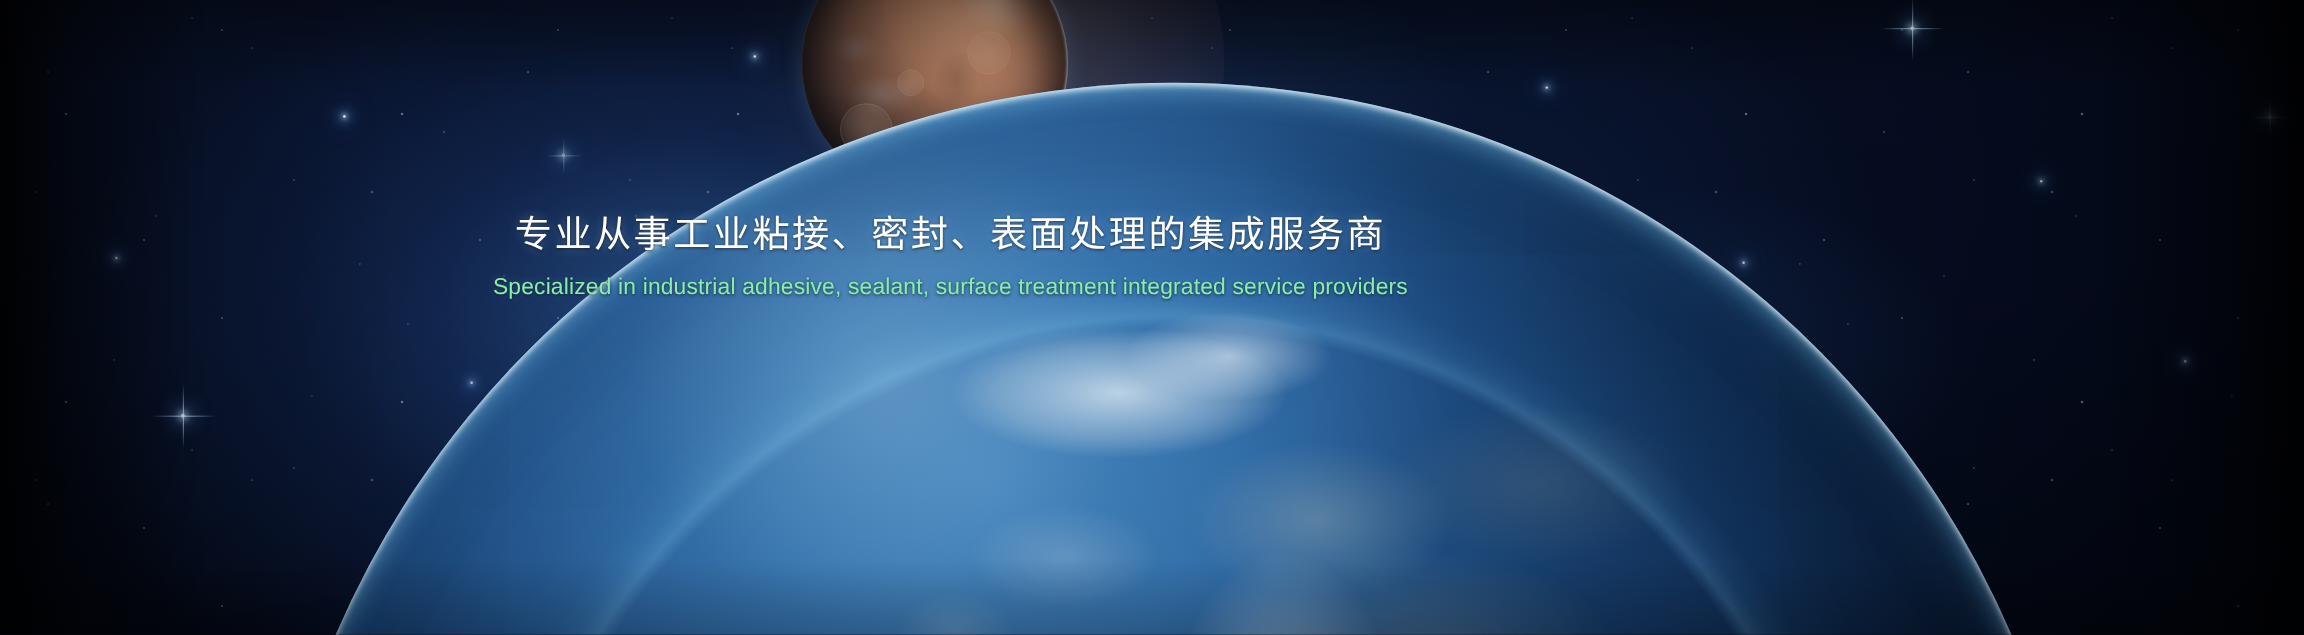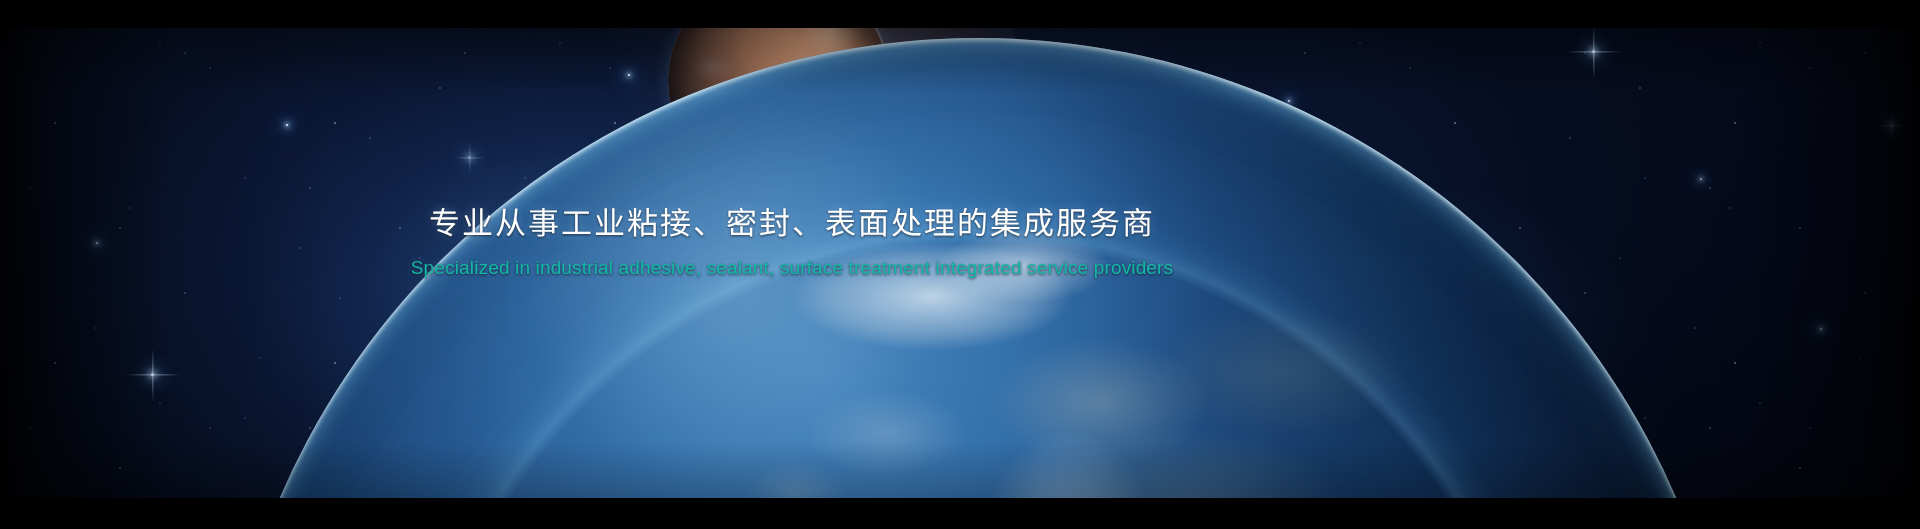--- a/index.html
+++ b/index.html
@@ -5,25 +5,24 @@
 <style>
   html, body {
     margin: 0;
     padding: 0;
     background: #000;
   }
 
   .banner {
     position: relative;
     width: 1920px;
-    height: 470px;
+    height: 529px;
     overflow: hidden;
     background: #02040c;
     font-family: "Liberation Sans", sans-serif;
-    margin-top: 28px;
   }
 
   
   .space-base {
     position: absolute;
     inset: 0;
     background:
       radial-gradient(ellipse 900px 520px at 640px 300px,
         rgba(26,58,110,0.85) 0%,
         rgba(16,36,76,0.55) 38%,
@@ -360,21 +359,21 @@
       0 0 9px rgba(150,200,255,0.45),
       0 1px 3px rgba(0,0,0,0.75);
     white-space: nowrap;
   }
   .hero-subtitle {
     margin: 12px 0 0 0;
     font-family: "Liberation Sans", sans-serif;
     font-size: 19px;
     font-weight: 400;
     line-height: 1.3;
-    color: #14b8a6;
+    color: #86efac;
     letter-spacing: 0.15px;
     text-shadow:
       0 0 7px rgba(120,180,245,0.38),
       0 1px 3px rgba(0,0,0,0.8);
     white-space: nowrap;
   }
 </style>
 </head>
 <body>
 

